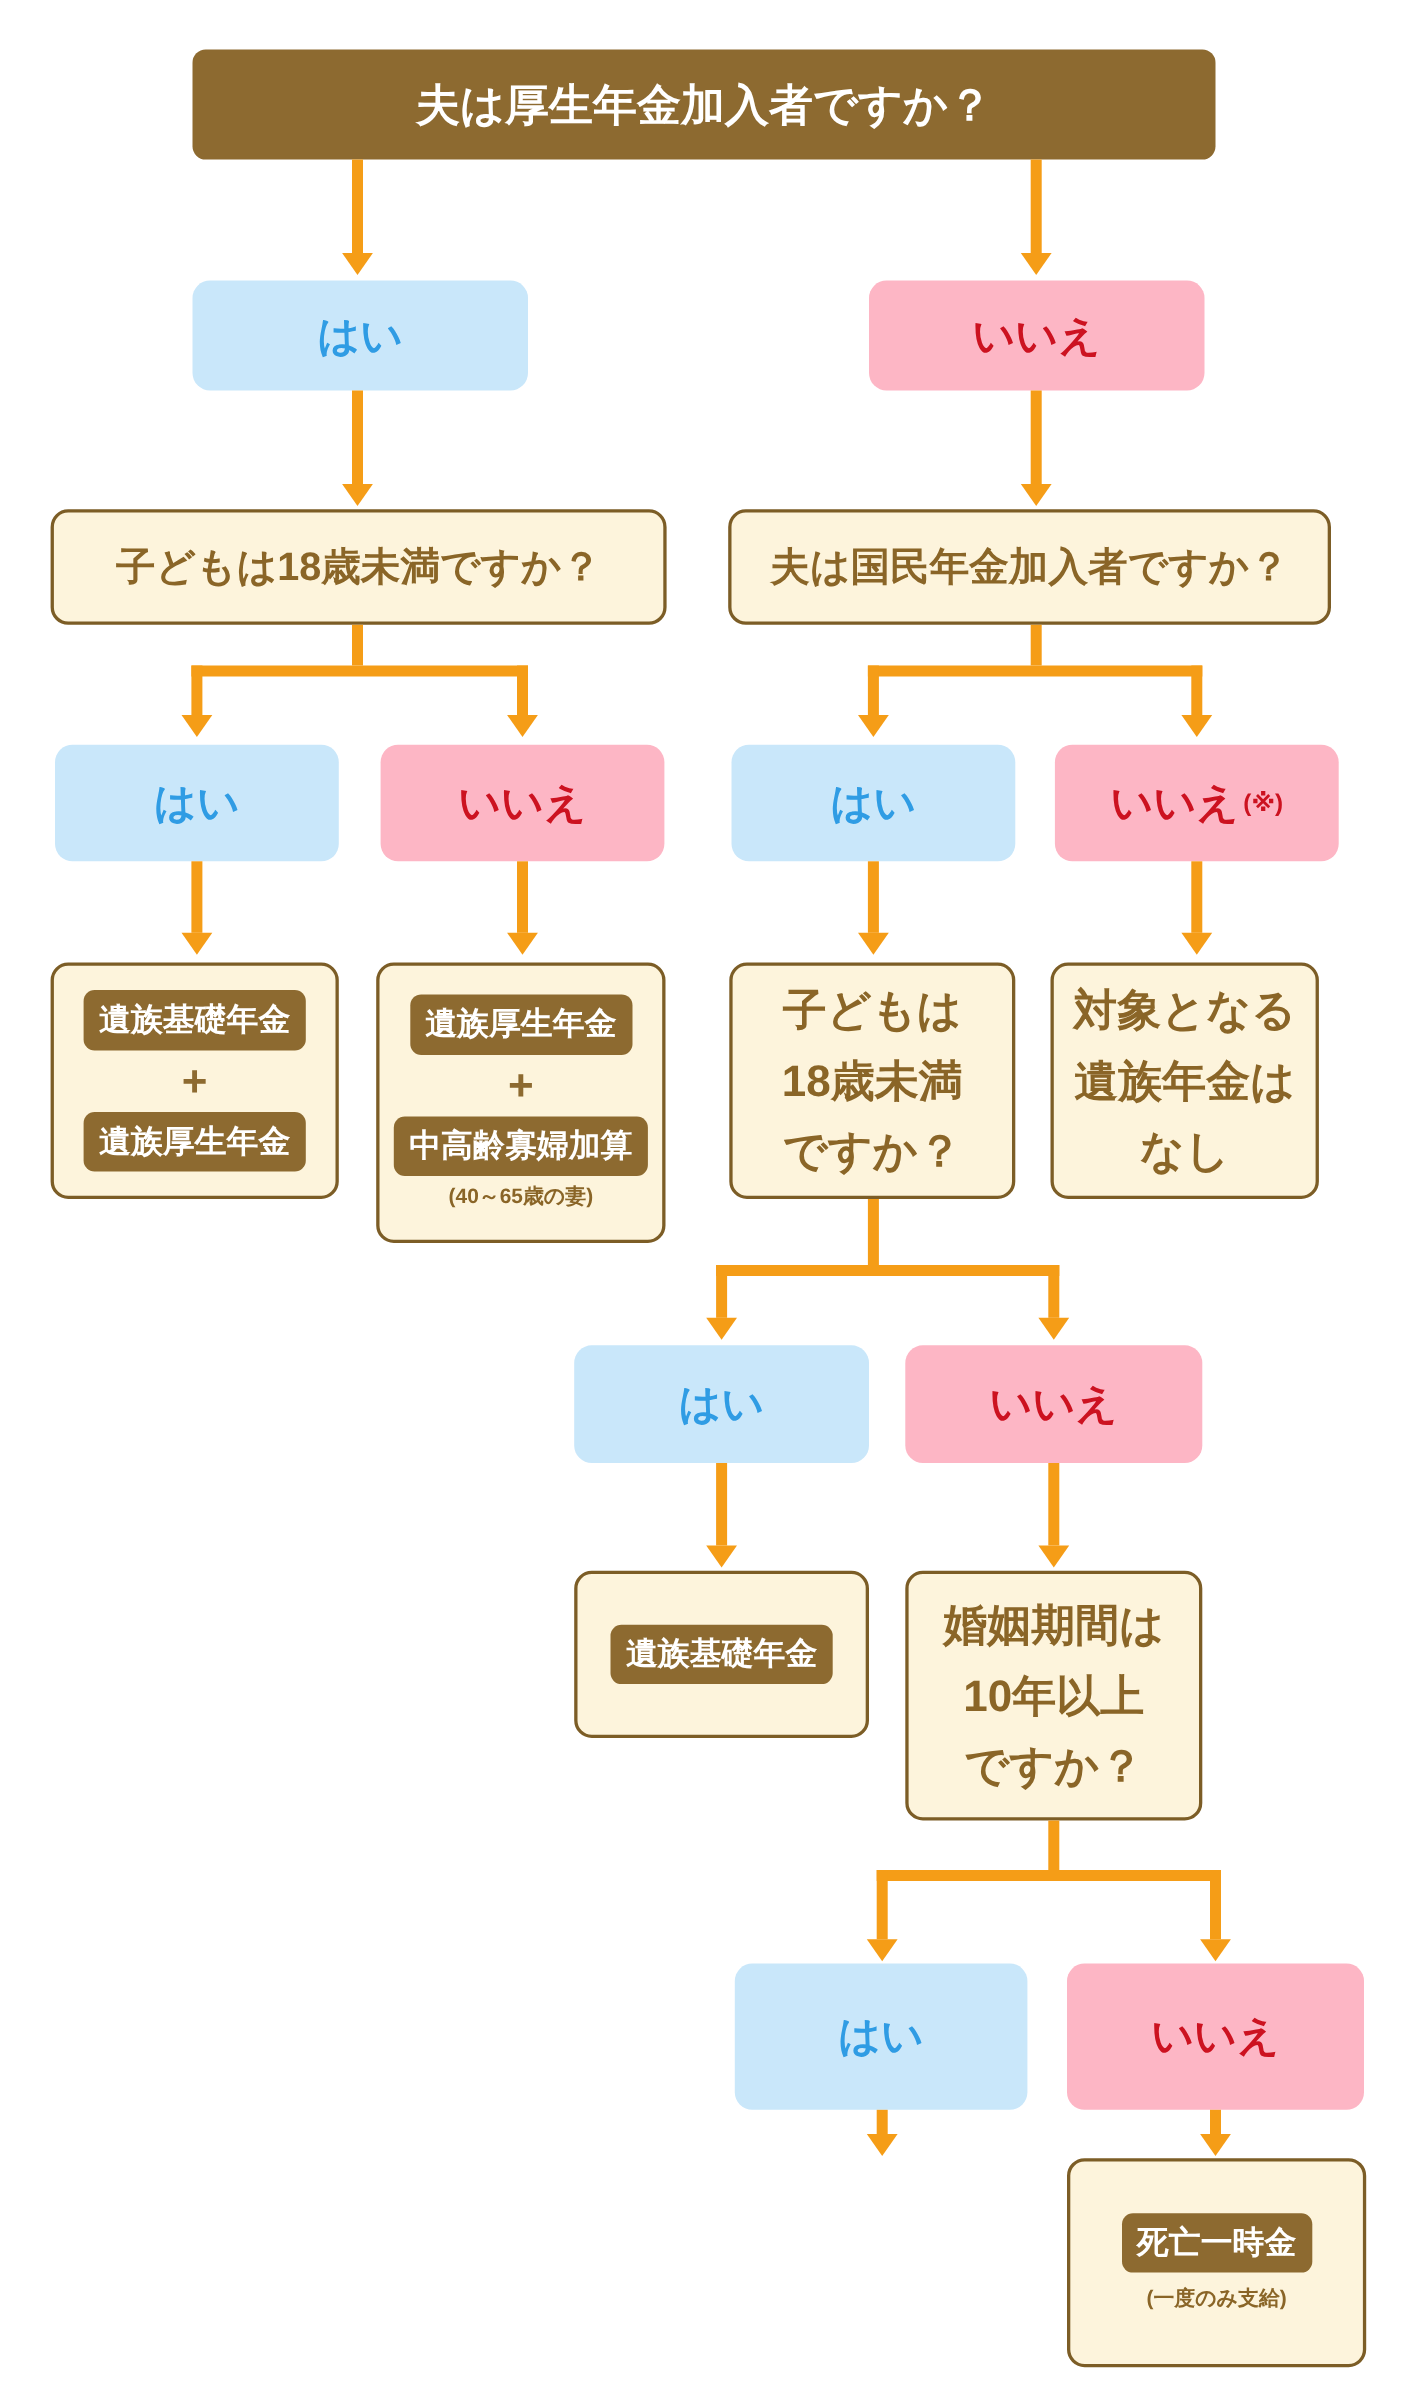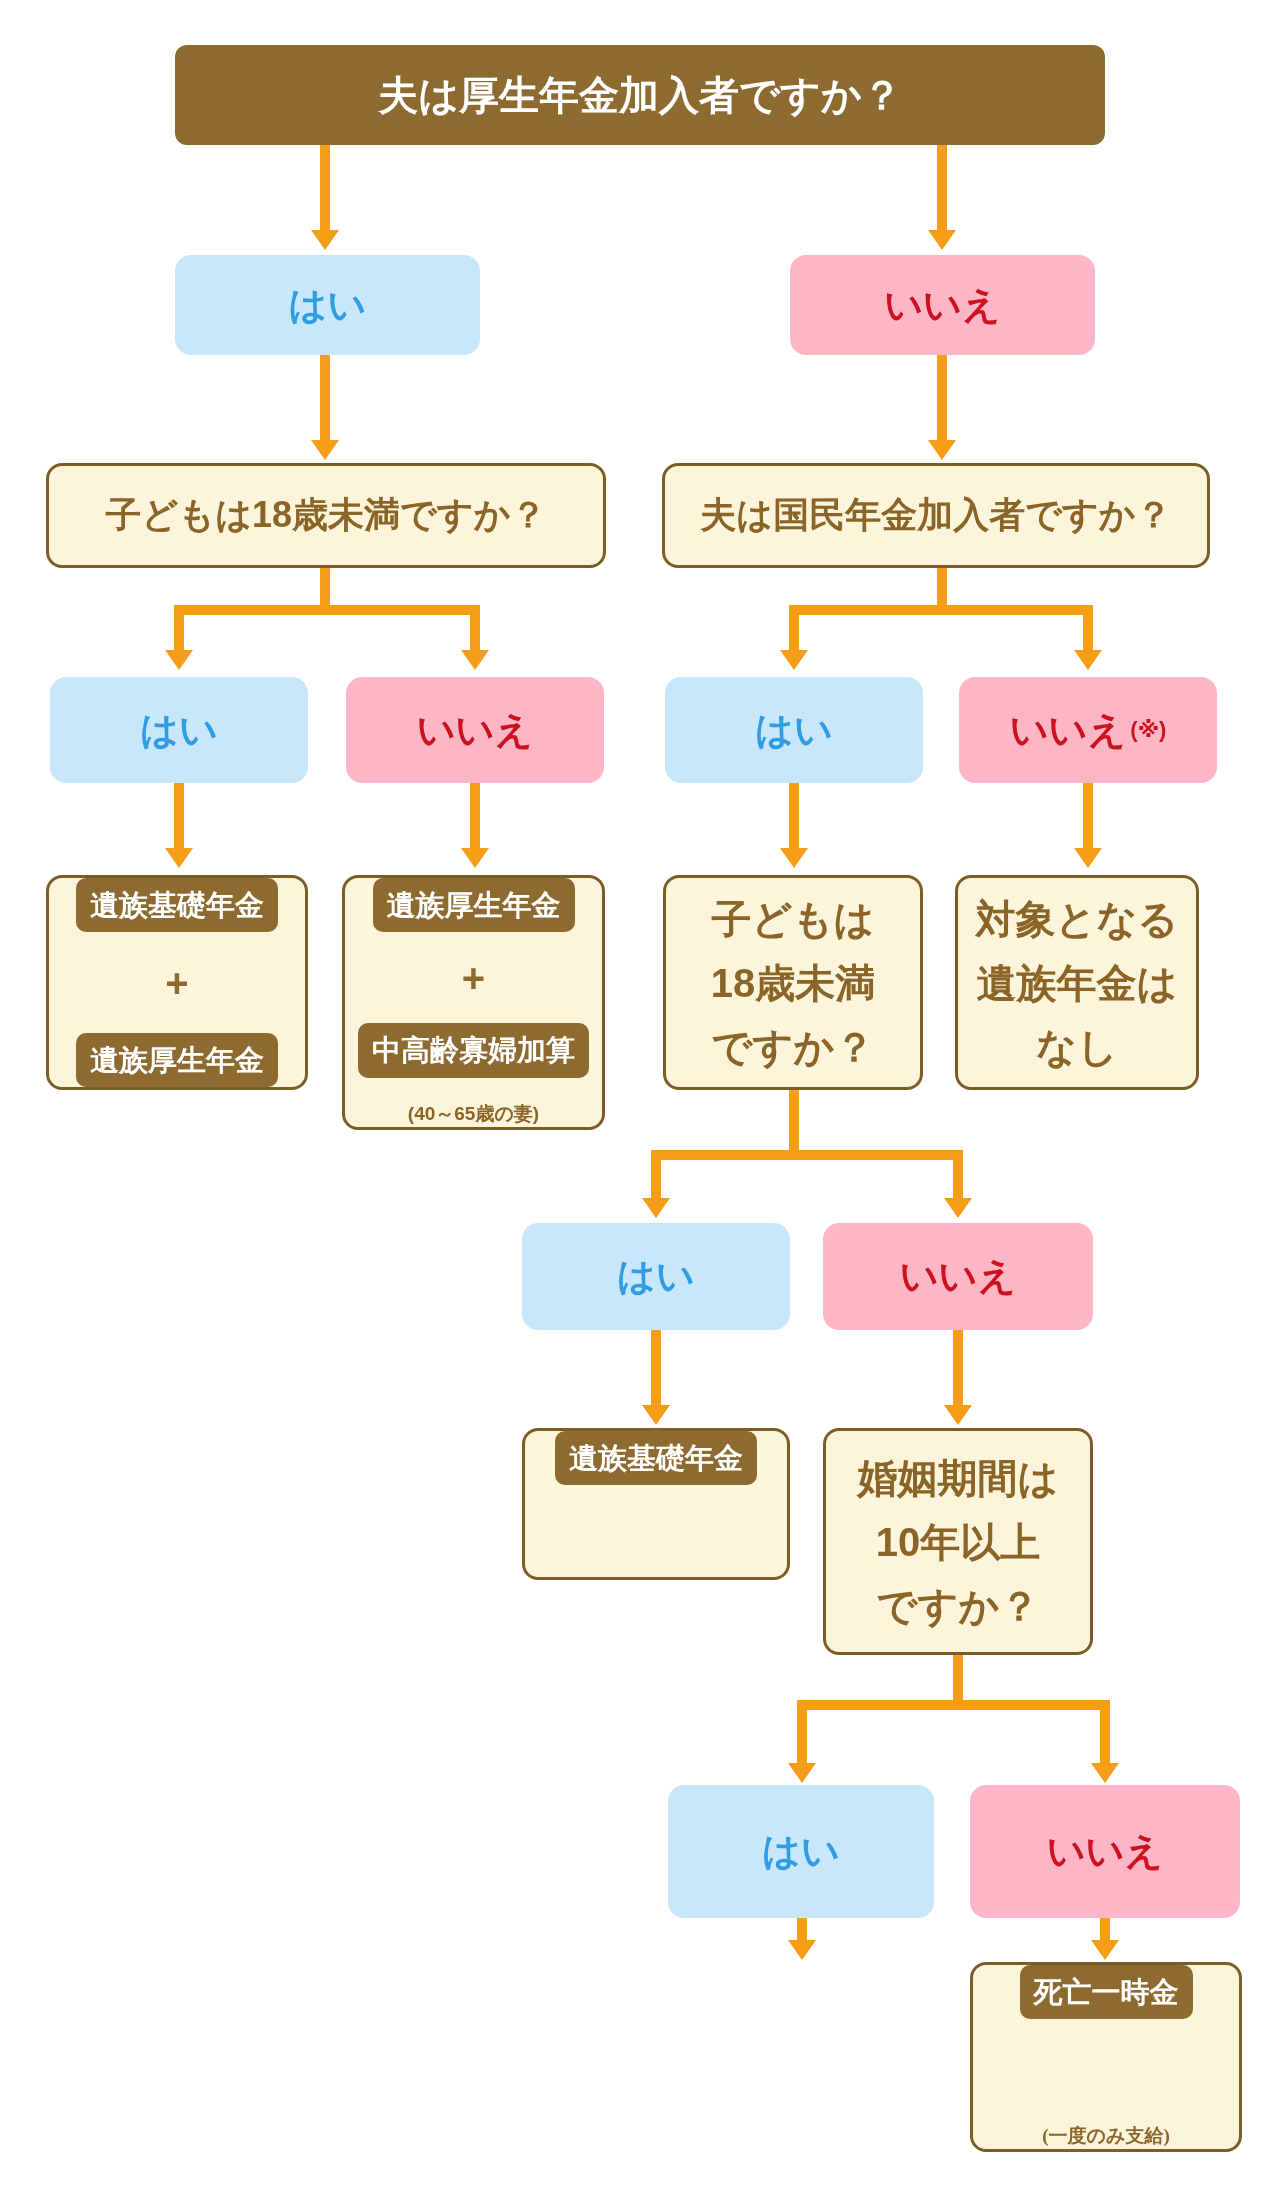--- a/index.html
+++ b/index.html
@@ -21,21 +21,21 @@
 
   .node{position:absolute;display:flex;align-items:center;justify-content:center;
         text-align:center;font-weight:bold;box-sizing:border-box;}
   .title-node{background:var(--brown);color:var(--white);font-size:40px;border-radius:12px;}
   .blue{background:var(--blue-bg);color:var(--blue-text);font-size:38px;border-radius:16px;}
   .pink{background:var(--pink-bg);color:var(--red-text);font-size:38px;border-radius:16px;}
   .cream{background:var(--cream-bg);border:3px solid var(--cream-border);
          color:var(--brown-text);border-radius:16px;}
   .q-single{font-size:36px;}
   .q-multi{font-size:40px;line-height:1.6;white-space:pre-line;}
-  .stack{flex-direction:column;justify-content:space-between;}
+  .stack{flex-direction:column;}
   .badge{background:var(--brown);color:var(--white);font-size:29px;font-weight:bold;
          padding:9px 14px;border-radius:10px;line-height:1.25;white-space:nowrap;}
   .plus{color:var(--brown);font-size:40px;font-weight:900;line-height:1;margin:8px 0;}
   .note{color:var(--brown-text);font-size:19px;font-weight:bold;margin-top:10px;white-space:nowrap;}
   .small-mark{font-size:22px;margin-left:4px;}
 
   .vline{position:absolute;width:10px;background:var(--orange);}
   .hline{position:absolute;height:10px;background:var(--orange);}
   .ahead{position:absolute;width:0;height:0;
          border-left:14px solid transparent;border-right:14px solid transparent;
@@ -151,19 +151,19 @@
   <div class="ahead" style="left:1091px;top:1763px;"></div>
 
   <div class="node blue" style="left:668px;top:1785px;width:266px;height:133px;">はい</div>
   <div class="node pink" style="left:970px;top:1785px;width:270px;height:133px;">いいえ</div>
 
   <div class="vline" style="left:797px;top:1918px;height:22px;"></div>
   <div class="ahead" style="left:788px;top:1940px;"></div>
   <div class="vline" style="left:1100px;top:1918px;height:22px;"></div>
   <div class="ahead" style="left:1091px;top:1940px;"></div>
 
-  <div class="node cream stack" style="left:970px;top:1962px;width:272px;height:190px;font-family:Liberation Serif, serif;">
+  <div class="node cream stack" style="left:970px;top:1962px;width:272px;height:190px;">
     <span class="badge">死亡一時金</span>
     <span class="note">(一度のみ支給)</span>
   </div>
 
 
 </div>
 
 </body></html>

